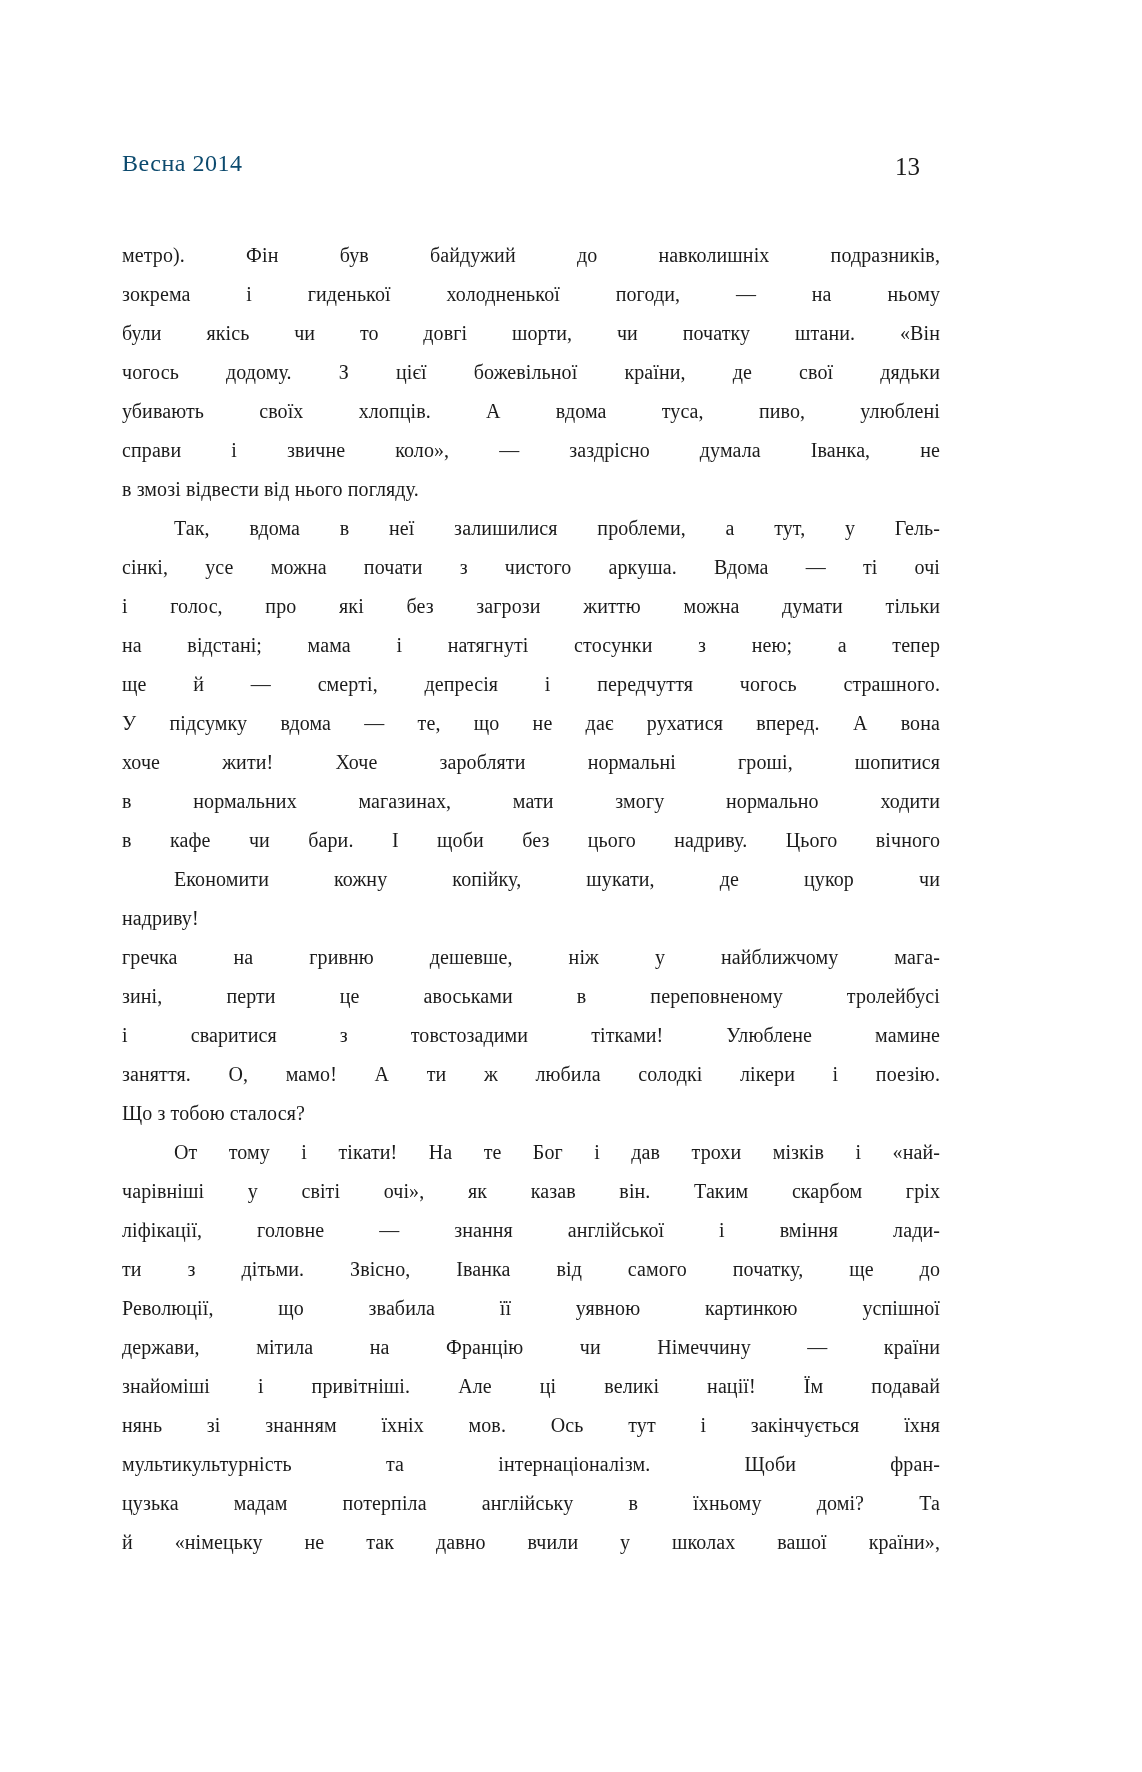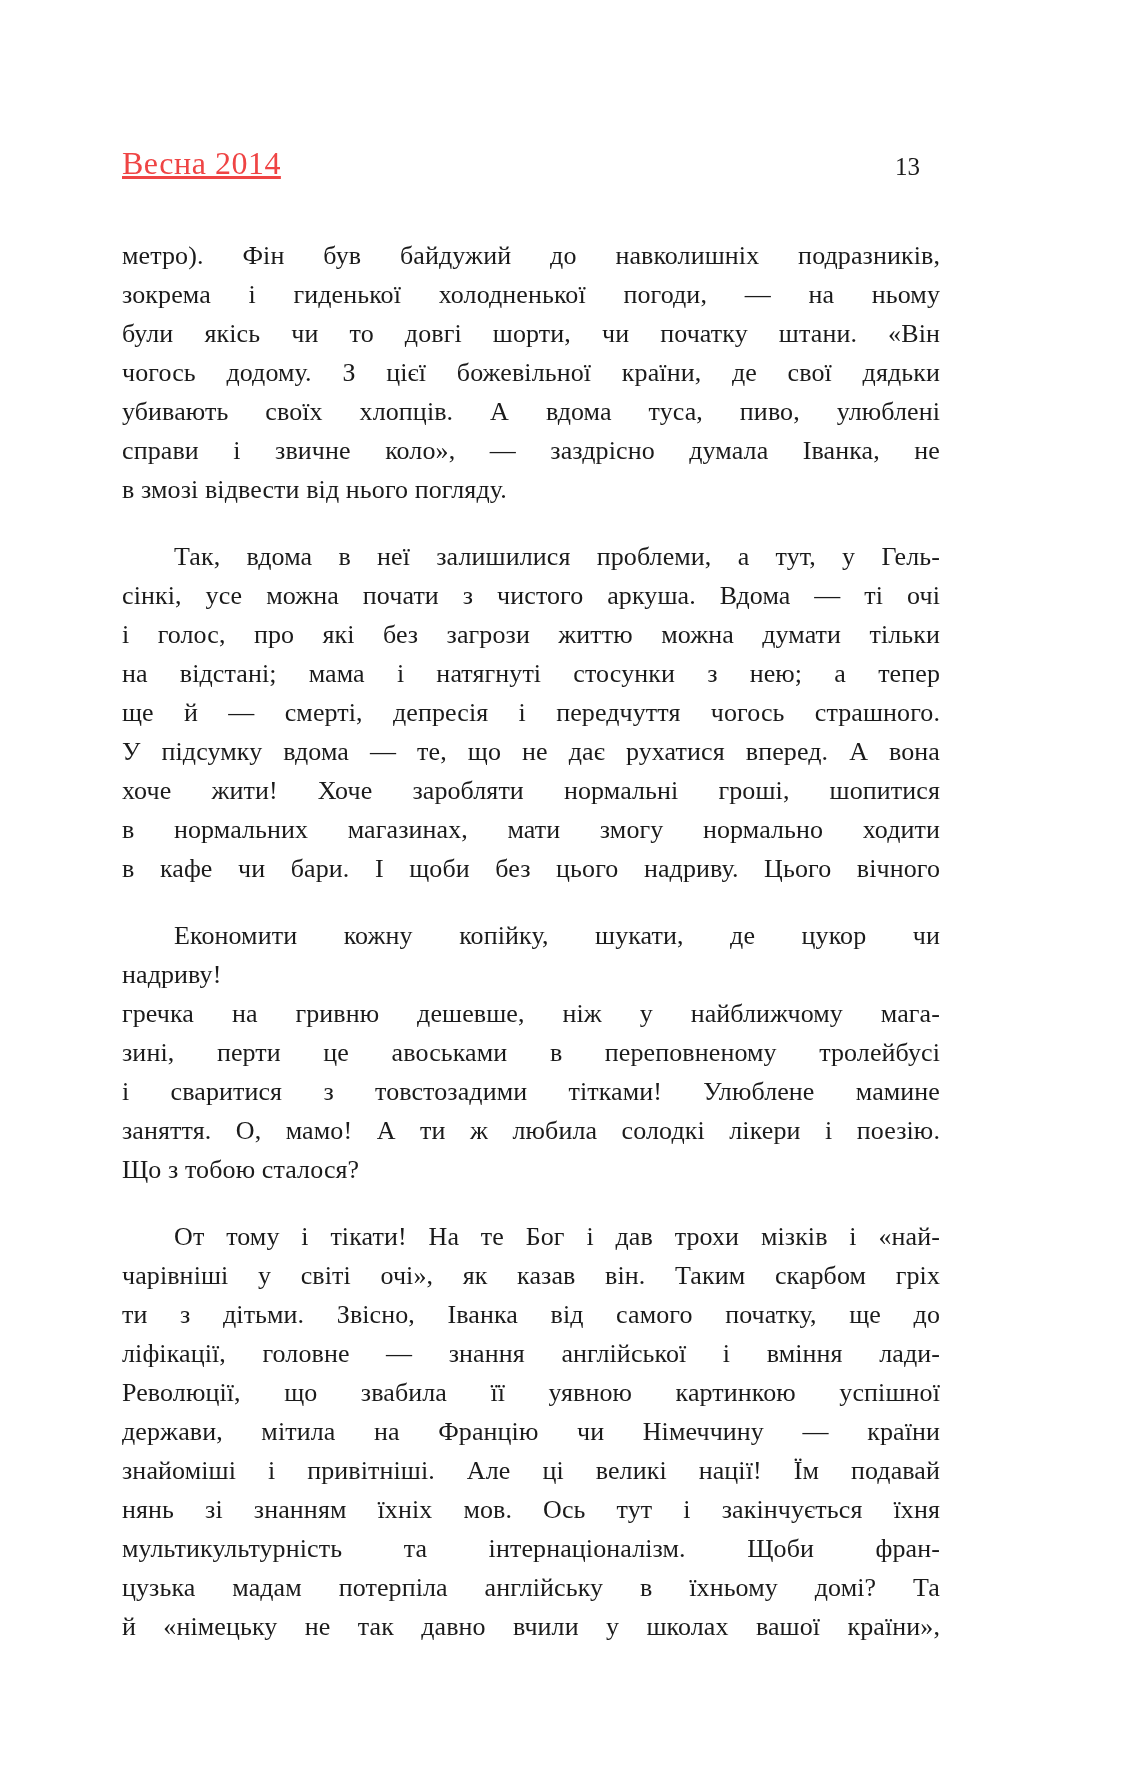--- a/index.html
+++ b/index.html
@@ -16,51 +16,50 @@
     position: absolute;
     top: 138px;
     left: 122px;
     right: 202px;
     height: 40px;
   }
   .running-title {
     position: absolute;
     left: 0;
     bottom: 0;
-    font-size: 32px;
+    font-size: 24px;
     line-height: 30px;
-    color: #ef4444;
+    color: #0c4a6e;
     letter-spacing: 0.5px;
-    text-decoration: underline;
   }
   .page-number {
     position: absolute;
     right: 20px;
     bottom: -6px;
     font-size: 25px;
     line-height: 34px;
     color: #1c1c1c;
   }
   .page-text {
     position: absolute;
     top: 236px;
     left: 122px;
     width: 818px;
     color: #1b1b1b;
-    font-size: 26px;
+    font-size: 20px;
   }
   .line {
     height: 39px;
     line-height: 39px;
     text-align: justify;
     text-align-last: justify;
     white-space: nowrap;
     letter-spacing: 0.1px;
   }
-  .line.indent { padding-left: 52px; margin-top: 28px; }
+  .line.indent { padding-left: 52px; }
   .line.no-justify { text-align: left; text-align-last: left; }
 </style>
 </head>
 <body>
 
 <div class="page">
   <div class="running-header">
     <span class="running-title">Весна 2014</span>
     <span class="page-number">13</span>
   </div>
@@ -83,22 +82,22 @@
       <div class="line">в кафе чи бари. І щоби без цього надриву. Цього вічного</div>
       <div class="line indent">Економити кожну копійку, шукати, де цукор чи</div>
       <div class="line no-justify">надриву!</div>
       <div class="line">гречка на гривню дешевше, ніж у найближчому мага-</div>
       <div class="line">зині, перти це авоськами в переповненому тролейбусі</div>
       <div class="line">і сваритися з товстозадими тітками! Улюблене мамине</div>
       <div class="line">заняття. О, мамо! А ти ж любила солодкі лікери і поезію.</div>
       <div class="line no-justify">Що з тобою сталося?</div>
       <div class="line indent">От тому і тікати! На те Бог і дав трохи мізків і «най-</div>
       <div class="line">чарівніші у світі очі», як казав він. Таким скарбом гріх</div>
+      <div class="line">ліфікації, головне — знання англійської і вміння лади-</div>
       <div class="line">ти з дітьми. Звісно, Іванка від самого початку, ще до</div>
-      <div class="line">ліфікації, головне — знання англійської і вміння лади-</div>
       <div class="line">Революції, що звабила її уявною картинкою успішної</div>
       <div class="line">держави, мітила на Францію чи Німеччину — країни</div>
       <div class="line">знайоміші і привітніші. Але ці великі нації! Їм подавай</div>
       <div class="line">нянь зі знанням їхніх мов. Ось тут і закінчується їхня</div>
       <div class="line">мультикультурність та інтернаціоналізм. Щоби фран-</div>
       <div class="line">цузька мадам потерпіла англійську в їхньому домі? Та</div>
       <div class="line">й «німецьку не так давно вчили у школах вашої країни»,</div>
     </div>
 </div>
 

